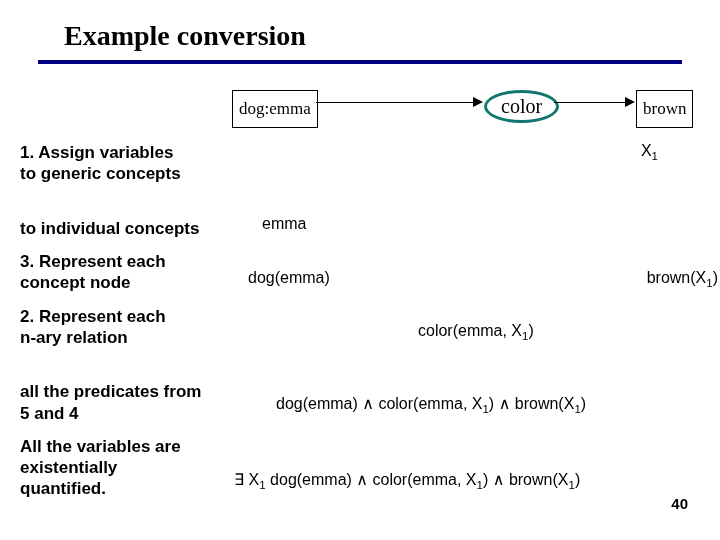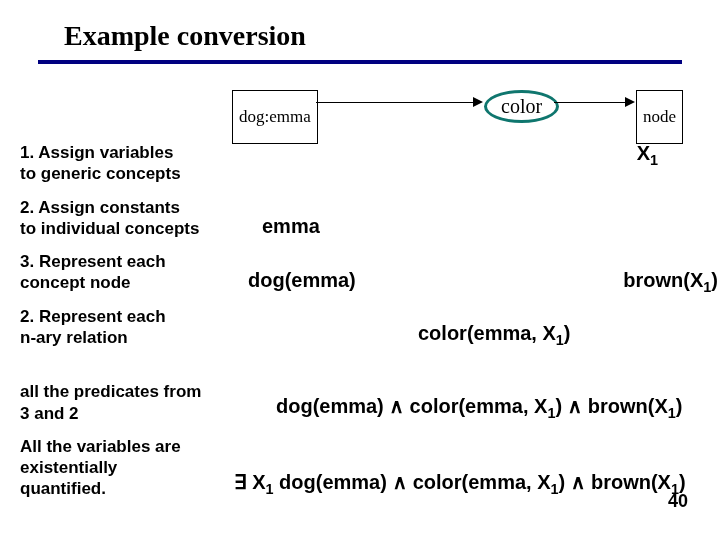--- a/index.html
+++ b/index.html
@@ -26,21 +26,21 @@
   .diagram {
     position: relative;
     height: 50px;
     margin: 18px 0 10px 0;
   }
   .box {
     position: absolute;
     border: 1px solid #000;
     font-family: "Times New Roman", serif;
     font-size: 17px;
-    padding: 16px 6px;
+    padding: 8px 6px;
     background: #fff;
     top: 8px;
   }
   .ellipse {
     position: absolute;
     border: 3px solid #0f766e;
     border-radius: 50%;
     font-family: "Times New Roman", serif;
     font-size: 20px;
     padding: 2px 14px;
@@ -71,75 +71,75 @@
   }
   .left {
     width: 240px;
     padding-left: 20px;
     font-size: 17px;
     font-weight: bold;
     line-height: 1.25;
   }
   .right {
     flex: 1;
-    font-size: 20px;
-    font-weight: bold;
+    font-size: 16px;
+    font-weight: normal;
     font-family: Arial, sans-serif;
     position: relative;
     min-height: 40px;
   }
   .val-emma { position: absolute; left: 22px; top: 18px; }
   .val-x1 { position: absolute; right: 62px; top: 0px; }
   .val-dog { position: absolute; left: 8px; top: 18px; }
   .val-brown { position: absolute; right: 2px; top: 18px; white-space: nowrap; padding-left: 28px;}
   .val-color { position: absolute; left: 178px; top: 16px; }
   .val-conj { position: absolute; left: 36px; top: 34px; white-space: nowrap;}
   .val-exist { position: absolute; left: -6px; top: 34px; white-space: nowrap;}
   sub { font-size: 0.72em; vertical-align: sub; }
   .and { font-family: "Times New Roman", serif; }
   .exists { font-family: "Times New Roman", serif; }
   .pgnum {
     position: absolute;
     right: 32px;
     bottom: 28px;
-    font-size: 18px;
+    font-size: 15px;
     font-weight: bold;
   }
 </style>
 </head>
 <body>
 
 <div class="title">Example conversion</div>
 <div class="rule"></div>
 
 <div class="diagram">
   <div class="box" style="left:232px">dog:emma</div>
   <div class="arrow-line" style="left:316px; width:160px"></div>
   <div class="arrow-head" style="left:473px"></div>
   <div class="ellipse" style="left:484px">color</div>
   <div class="arrow-line" style="left:554px; width:74px"></div>
   <div class="arrow-head" style="left:625px"></div>
-  <div class="box" style="left:636px">node</div>
+  <div class="box" style="left:636px">brown</div>
 </div>
 
 <div class="content">
 
   <div class="row">
     <div class="left">
       <span>1. Assign variables</span><br>
       <span>to generic concepts</span>
     </div>
     <div class="right">
       <span class="val-x1"><span>X</span><sub>1</sub></span>
     </div>
   </div>
 
   <div class="row">
     <div class="left">
-      <span>2. Assign constants</span><br>
+      <br>
       <span>to individual concepts</span>
     </div>
     <div class="right">
       <span class="val-emma">emma</span>
     </div>
   </div>
 
   <div class="row">
     <div class="left">
       <span>3. Represent each</span><br>
@@ -158,21 +158,21 @@
     </div>
     <div class="right">
       <span class="val-color"><span>color(emma, X</span><sub>1</sub><span>)</span></span>
     </div>
   </div>
 
   <div class="row">
     <div class="left">
       <br>
       <span>all the predicates from</span><br>
-      <span>3 and 2</span>
+      <span>5 and 4</span>
     </div>
     <div class="right">
       <span class="val-conj"><span>dog(emma) </span><span class="and">∧</span><span>  color(emma, X</span><sub>1</sub><span>) </span><span class="and">∧</span><span> brown(X</span><sub>1</sub><span>)</span></span>
     </div>
   </div>
 
   <div class="row">
     <div class="left">
       <span>All the variables are</span><br>
       <span>existentially</span><br>

